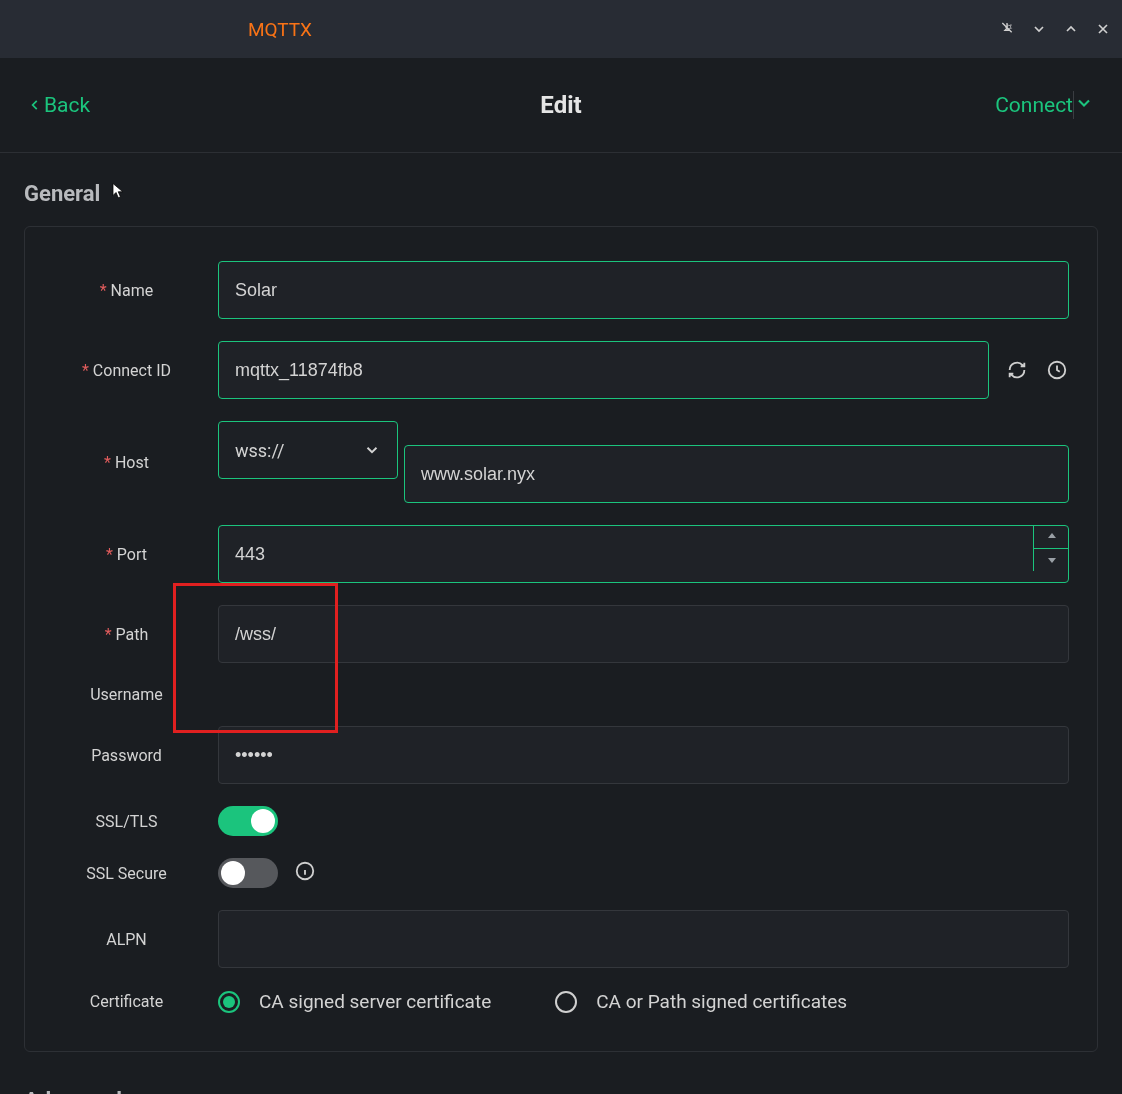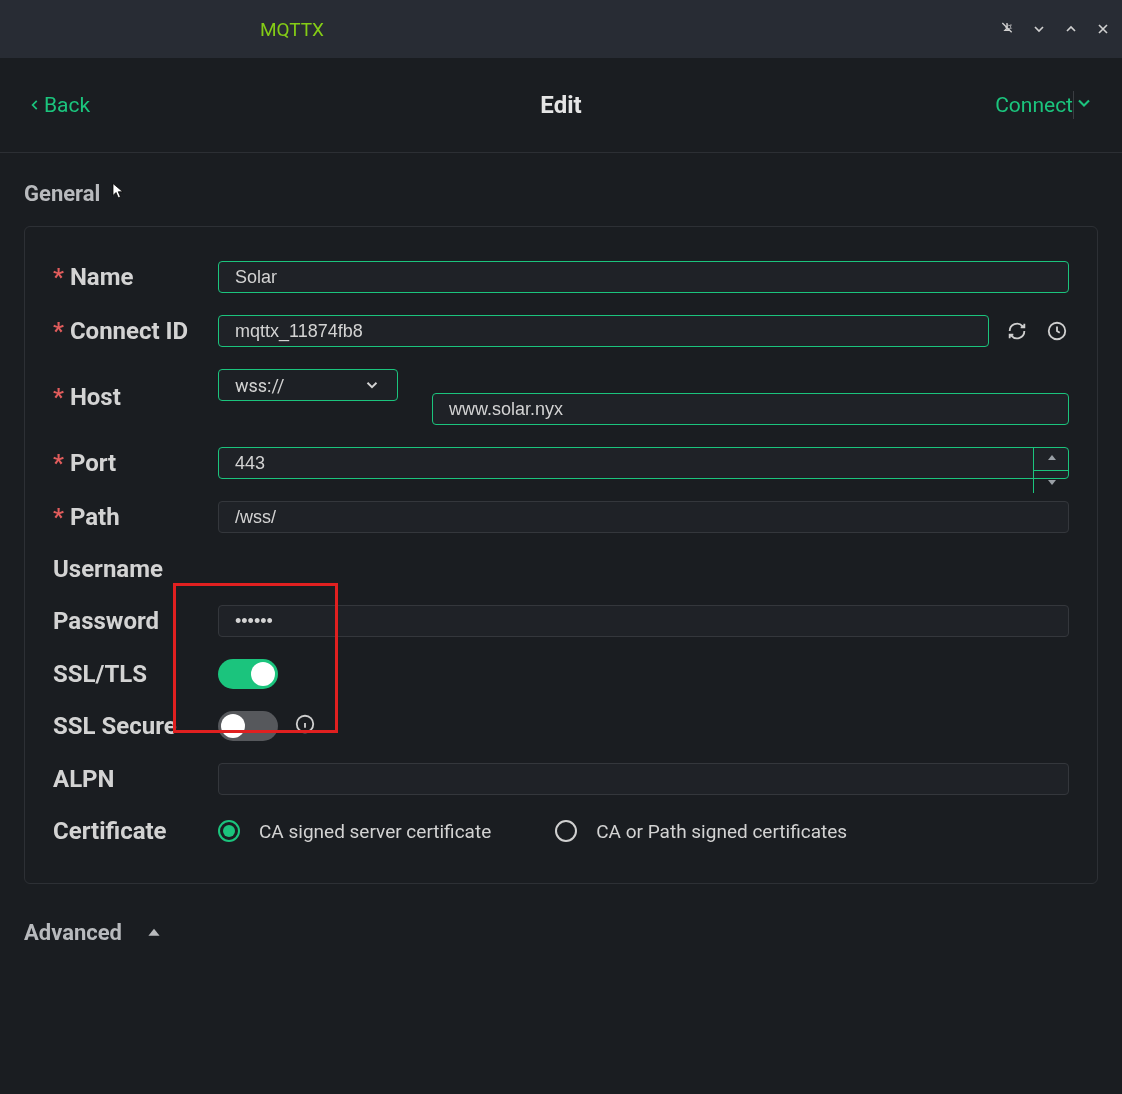--- a/index.html
+++ b/index.html
@@ -15,22 +15,22 @@
     .titlebar {
       height: 58px;
       background: #282c34;
       display: flex;
       align-items: center;
       padding: 0 16px;
       position: relative;
     }
     .titlebar-title {
       position: absolute;
-      left: 260px;
-      color: #84cc16;
+      left: 248px;
+      color: #f97316;
       font-size: 19px;
       text-align: center;
     }
     .titlebar-controls {
       position: absolute;
       right: 10px;
       display: flex;
       gap: 14px;
       align-items: center;
     }
@@ -104,55 +104,54 @@
     }
     .row {
       display: flex;
       align-items: center;
       margin-bottom: 22px;
     }
     .row:last-child { margin-bottom: 0; }
     .row.radio-row { margin-top: 6px; }
     .lbl {
       width: 165px;
-      text-align: left;
+      text-align: center;
       padding-right: 18px;
       color: #d3d3d3;
-      font-size: 24px;
+      font-size: 16px;
       flex-shrink: 0;
-      font-weight: bold;
     }
     .req::before {
       content: "* ";
       color: #e05c5c;
     }
     .inp {
       flex: 1;
-      height: 32px;
+      height: 58px;
       background: #1f2227;
       border: 1px solid #1bc47d;
       border-radius: 4px;
       color: #d3d3d3;
       font-size: 18px;
       padding: 0 16px;
       outline: none;
     }
     .inp.plain {
       border: 1px solid #34373c;
     }
     .inp.select {
       cursor: pointer;
       display: flex;
       align-items: center;
       justify-content: space-between;
       background: #1d2025;
     }
     .select-wrap {
       display: flex;
-      gap: 34px;
+      gap: 6px;
       flex: 1;
       border-radius: 21px;
     }
     .proto {
       width: 180px;
       flex: 0 0 180px;
     }
     .host-inp { flex: 1; margin-top: 24px; }
     .port-wrap {
       flex: 1;

